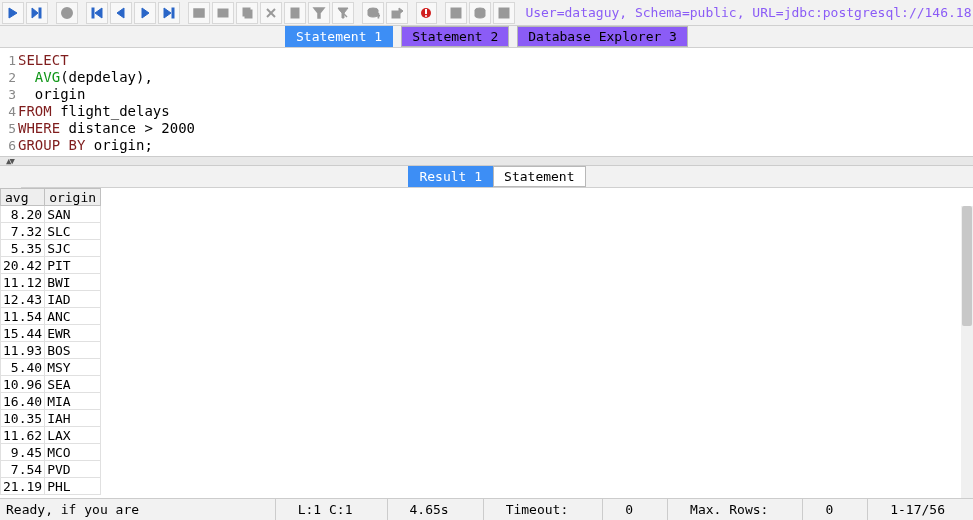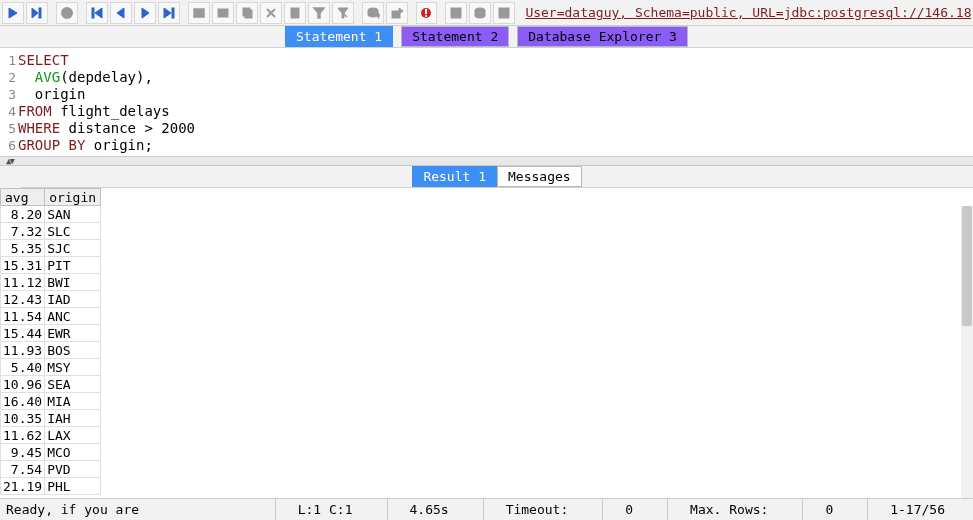--- a/index.html
+++ b/index.html
@@ -5,21 +5,21 @@
   * { box-sizing: border-box; margin: 0; padding: 0; }
   html, body { width: 973px; height: 520px; font-family: "DejaVu Sans Mono","Consolas",monospace; font-size: 13px; background: #f5f5f5; overflow: hidden; color: #000; }
   .app { display: flex; flex-direction: column; height: 520px; width: 973px; background: #f2f2f2; }
 
   
   .toolbar { display: flex; align-items: center; height: 26px; padding: 1px 2px; background: #f2f2f2; border-bottom: 1px solid #d0d0d0; gap: 2px; white-space: nowrap; }
   .tbtn { width: 22px; height: 22px; border: 1px solid #d8d8d8; background: #f8f8f8; display: flex; align-items: center; justify-content: center; font-size: 12px; color: #333; }
   .tbtn.blue svg * { stroke: #2a66c8; fill: #2a66c8; }
   .tbtn.gray svg * { stroke: #999; fill: #999; }
   .tsep { width: 4px; }
-  .conn-str { margin-left: 8px; font-size: 13px; color: #7f1d1d; white-space: nowrap; overflow: hidden; text-decoration: underline; }
+  .conn-str { margin-left: 8px; font-size: 13px; color: #8b5cf6; white-space: nowrap; overflow: hidden; }
 
   
   .tabbar { display: flex; justify-content: center; align-items: center; height: 22px; background: #f2f2f2; border-bottom: 1px solid #d0d0d0; gap: 8px; }
   .tab { padding: 2px 10px; font-size: 13px; border: 1px solid #b8b8b8; background: #8b5cf6; color: #000; }
   .tab.active { background: #3d8ef5; color: #fff; border-color: #3d8ef5; }
 
   
   .editor { background: #fff; padding: 4px 0 4px 0; height: 108px; overflow: hidden; }
   .line { display: flex; height: 17px; align-items: baseline; font-size: 14px; }
   .gutter { width: 18px; text-align: right; color: #888; padding-right: 2px; flex-shrink: 0; font-size: 13px; }
@@ -222,21 +222,21 @@
         <div class="code"><span class="kw">GROUP BY</span><span class="tx"> origin;</span></div>
       </div>
     </div>
 
   <div class="splitter">
       <span>▲▼</span>
     </div>
 
   <div class="rtabbar">
     <div class="rtab active">Result 1</div>
-    <div class="rtab">Messages</div>
+    <div class="rtab">Statement</div>
   </div>
 
   <div class="results">
     <div class="results-inner">
       <table class="grid">
         <thead>
             <tr id="grid-head">
               <th>avg</th>
               <th>origin</th>
             </tr>
@@ -248,21 +248,21 @@
             </tr>
             <tr>
               <td class="num">7.32</td>
               <td class="txt">SLC</td>
             </tr>
             <tr>
               <td class="num">5.35</td>
               <td class="txt">SJC</td>
             </tr>
             <tr>
-              <td class="num">15.31</td>
+              <td class="num">20.42</td>
               <td class="txt">PIT</td>
             </tr>
             <tr>
               <td class="num">11.12</td>
               <td class="txt">BWI</td>
             </tr>
             <tr>
               <td class="num">12.43</td>
               <td class="txt">IAD</td>
             </tr>

